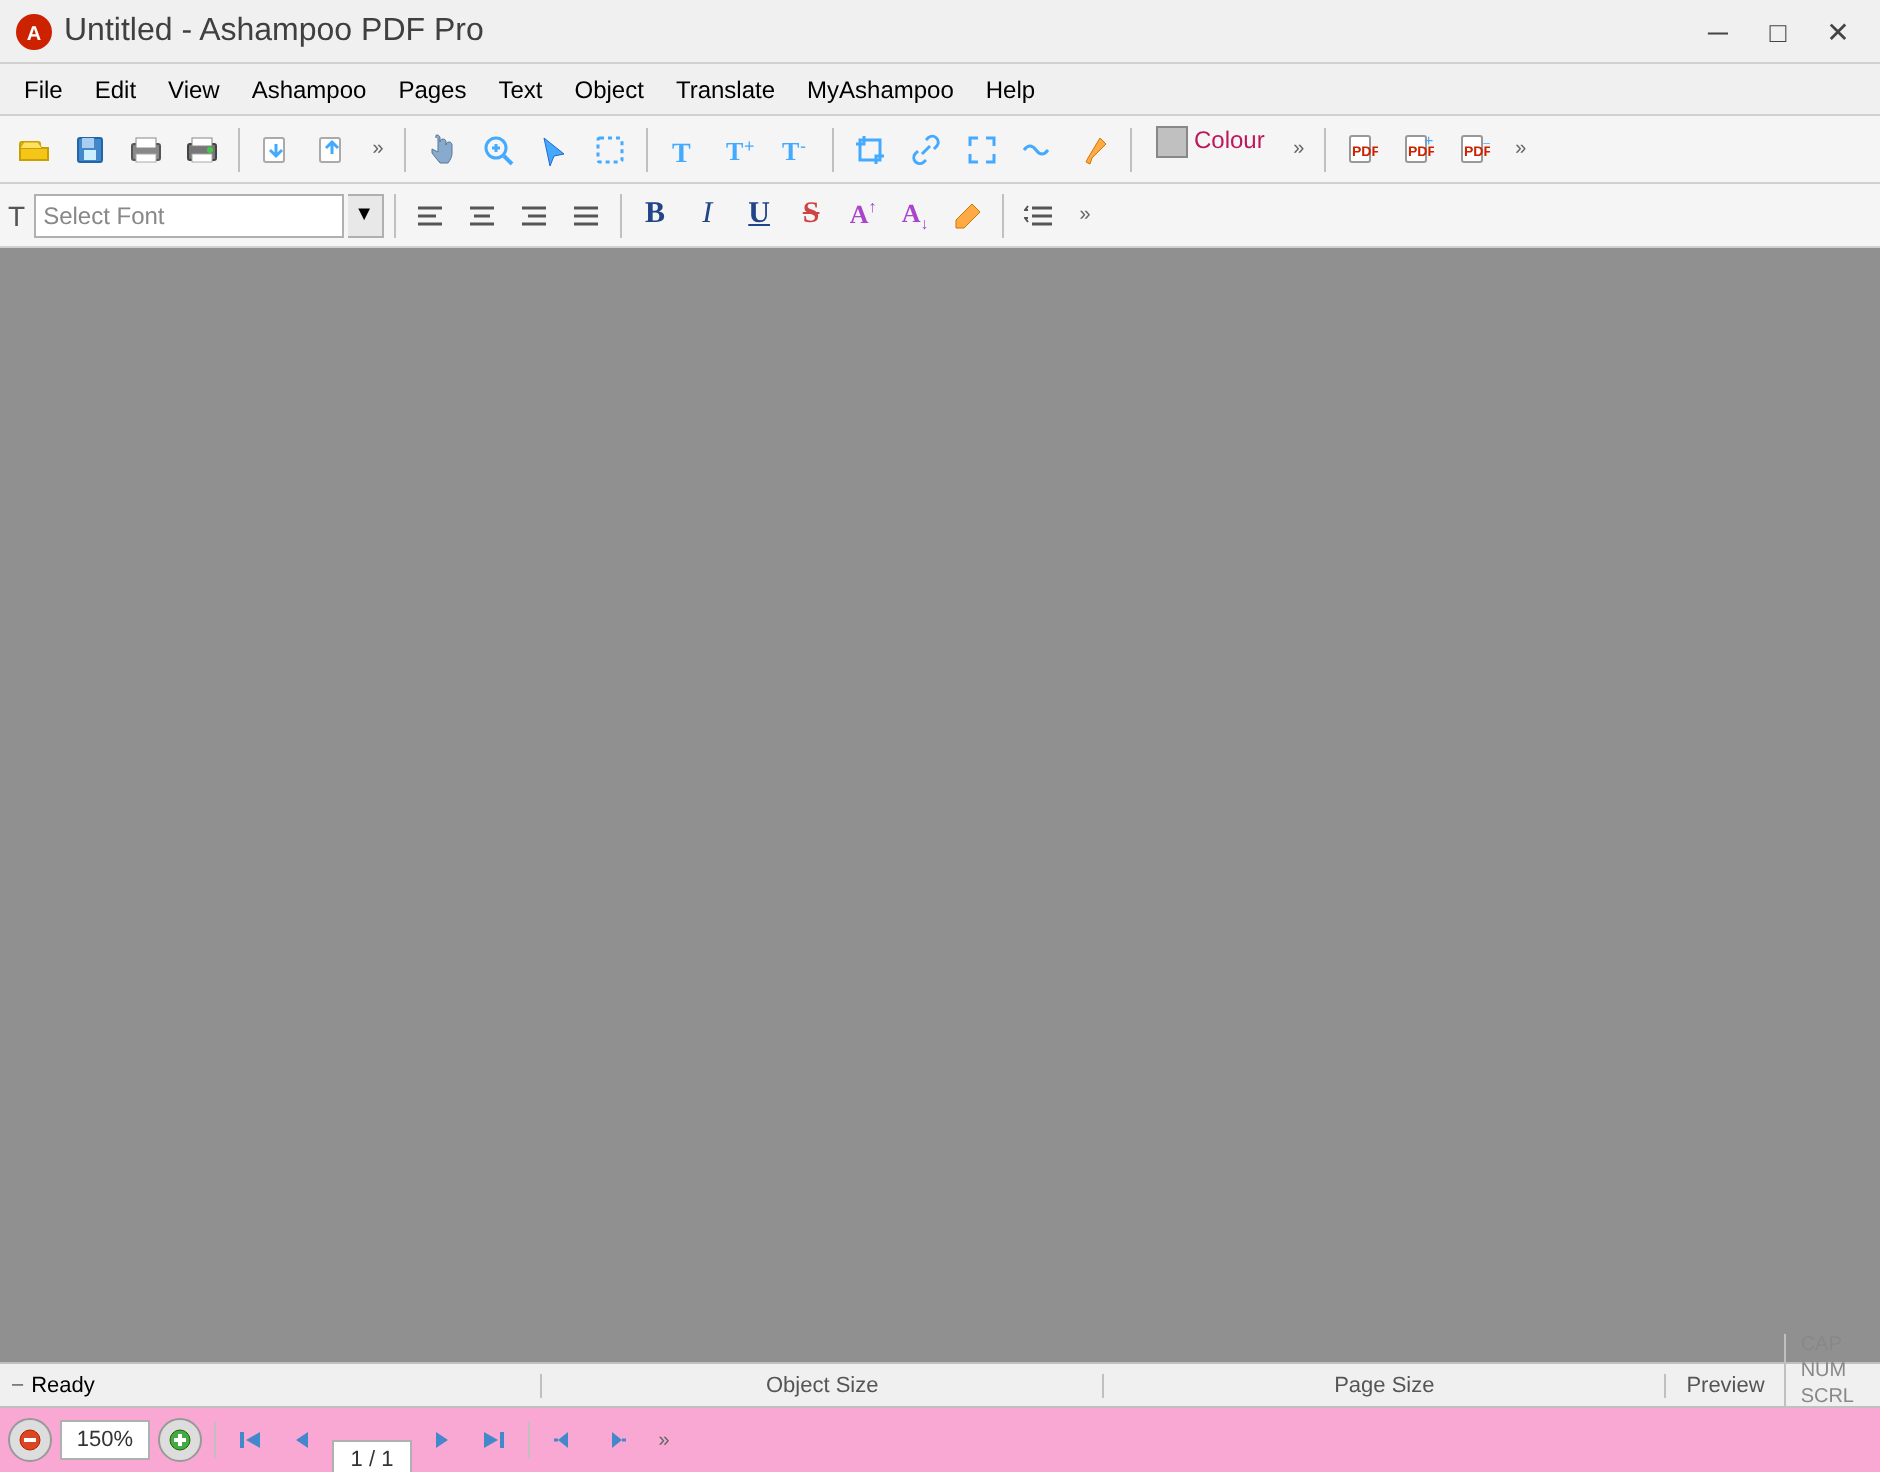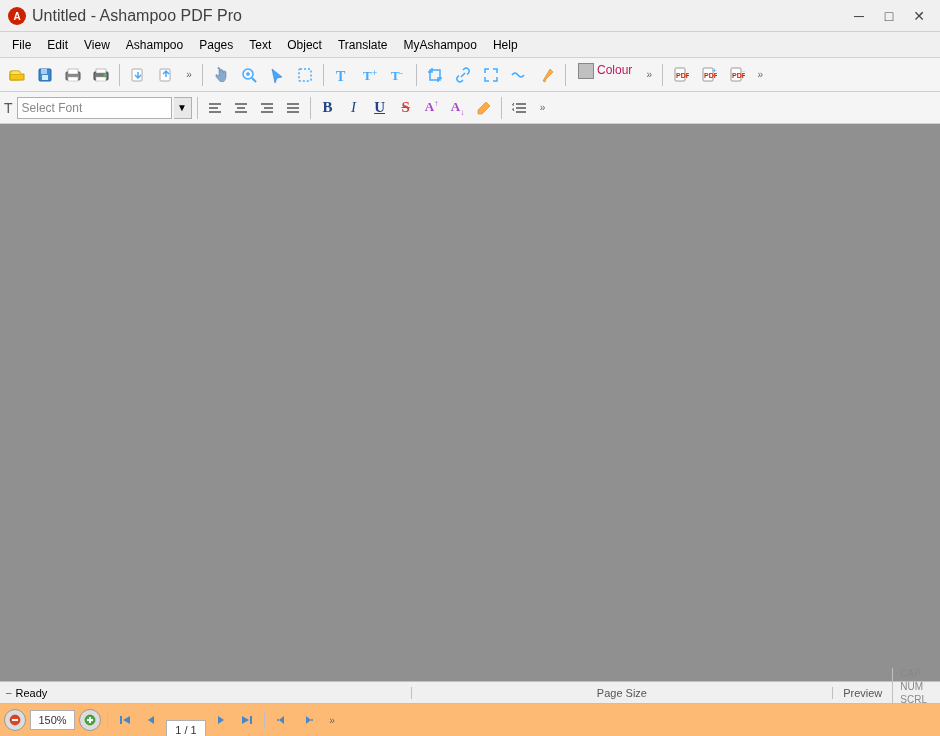--- a/index.html
+++ b/index.html
@@ -257,21 +257,21 @@
     }
     .status-dots {
       font-size: 10px;
       color: #888;
       padding: 0 2px;
     }
 
     
     #nav-bar {
       height: 28px;
-      background: #fdba74;
+      background: #f9a8d4;
       border-top: 1px solid #c0c0c0;
       display: flex;
       align-items: center;
       padding: 16px 4px;
       gap: 4px;
       flex-shrink: 0;
     }
     .nav-btn {
       width: 22px;
       height: 22px;
@@ -582,20 +582,21 @@
   <button class="tb-more">»</button>
 </div>
 
 <div id="canvas-area"></div>
 
 <div id="status-bar">
   <div id="status-ready">
     <span id="status-arrow">–</span>
     <span>Ready</span>
   </div>
+  <span class="status-section">Object Size</span>
   <span class="status-section">Page Size</span>
   <span class="status-preview">Preview</span>
   <div class="status-indicators">
     <span class="status-ind">CAP</span>
     <span class="status-ind">NUM</span>
     <span class="status-ind">SCRL</span>
     <span class="status-dots">⣿</span>
   </div>
 </div>
 

